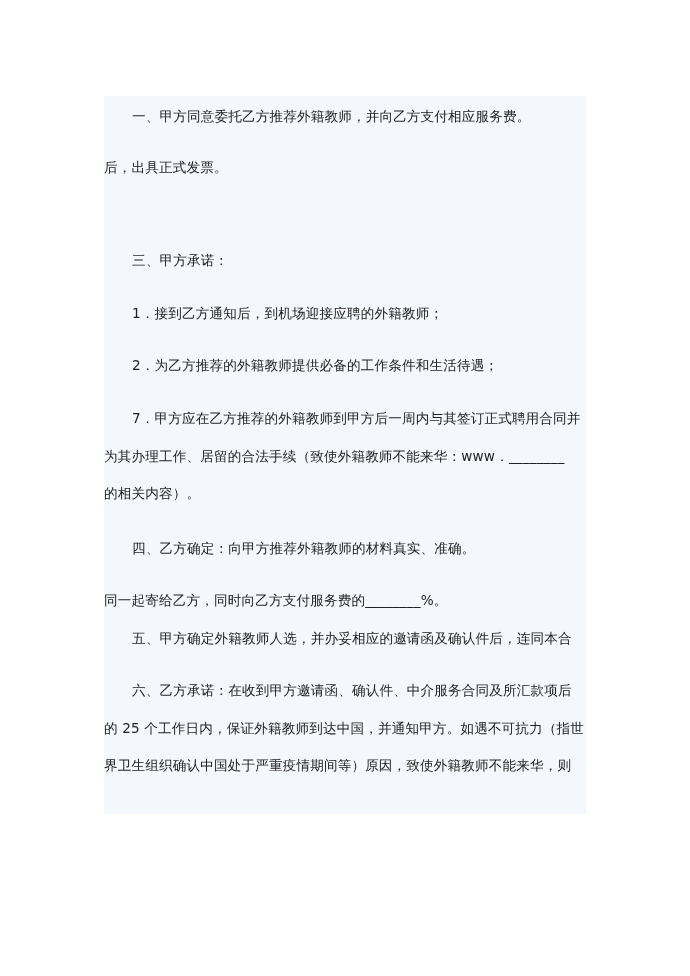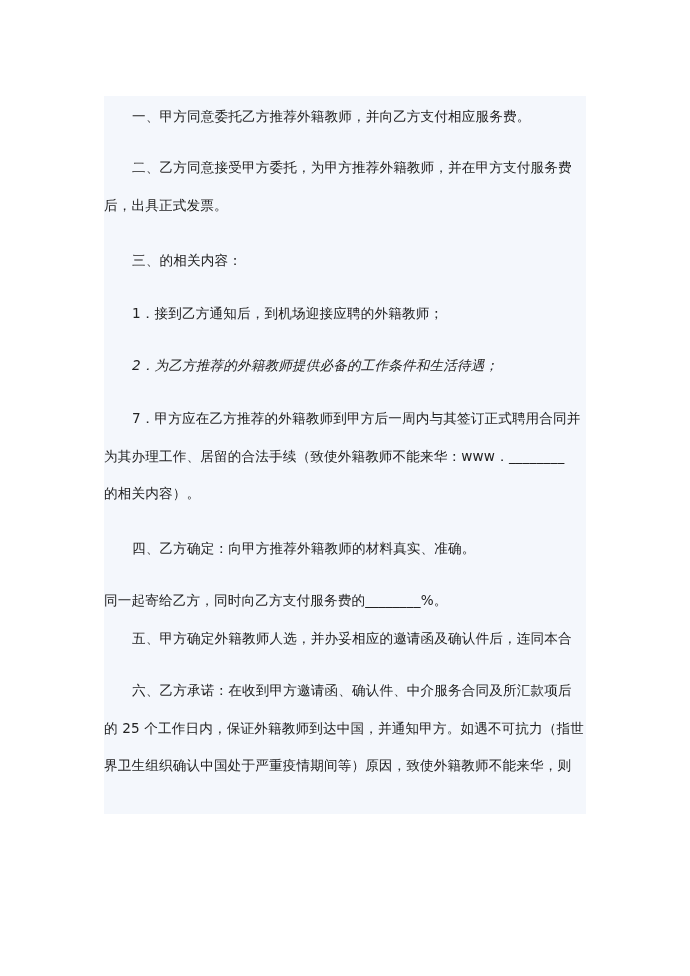--- a/index.html
+++ b/index.html
@@ -52,33 +52,32 @@
 <body>
 
 <div class="page">
   <div class="content-box"></div>
 
   <p class="para" style="top:92px;">
     <span class="line indent">一、甲方同意委托乙方推荐外籍教师，并向乙方支付相应服务费。</span>
   </p>
 
   <p class="para" style="top:143px;">
-    <span class="line indent">二、乙方同意接受甲方委托，为甲方推荐外籍教师，并在甲方支付服务费</span>
     <span class="line">后，出具正式发票。</span>
   </p>
 
   <p class="para" style="top:236px;">
-    <span class="line indent">三、的相关内容：</span>
+    <span class="line indent">三、甲方承诺：</span>
   </p>
 
   <p class="para" style="top:289px;">
     <span class="line indent">1．接到乙方通知后，到机场迎接应聘的外籍教师；</span>
   </p>
 
-  <p class="para" style="top:341px;font-style:italic;">
+  <p class="para" style="top:341px;">
     <span class="line indent">2．为乙方推荐的外籍教师提供必备的工作条件和生活待遇；</span>
   </p>
 
   <p class="para" style="top:394px;">
     <span class="line indent">7．甲方应在乙方推荐的外籍教师到甲方后一周内与其签订正式聘用合同并</span>
     <span class="line">为其办理工作、居留的合法手续（致使外籍教师不能来华：www．________</span>
     <span class="line">的相关内容）。</span>
   </p>
 
   <p class="para" style="top:524px;">

